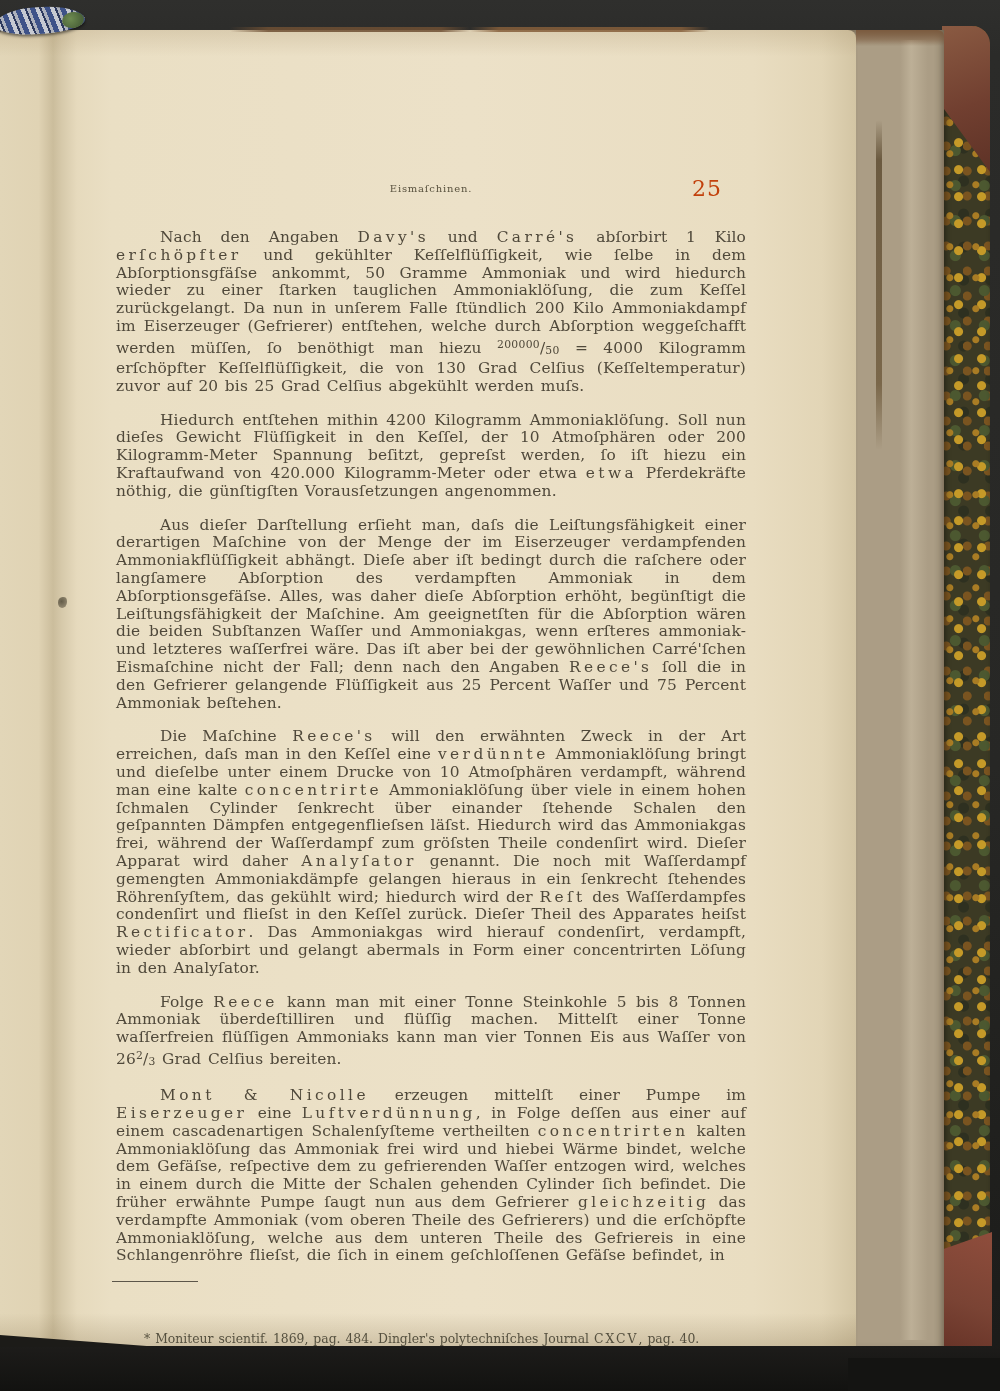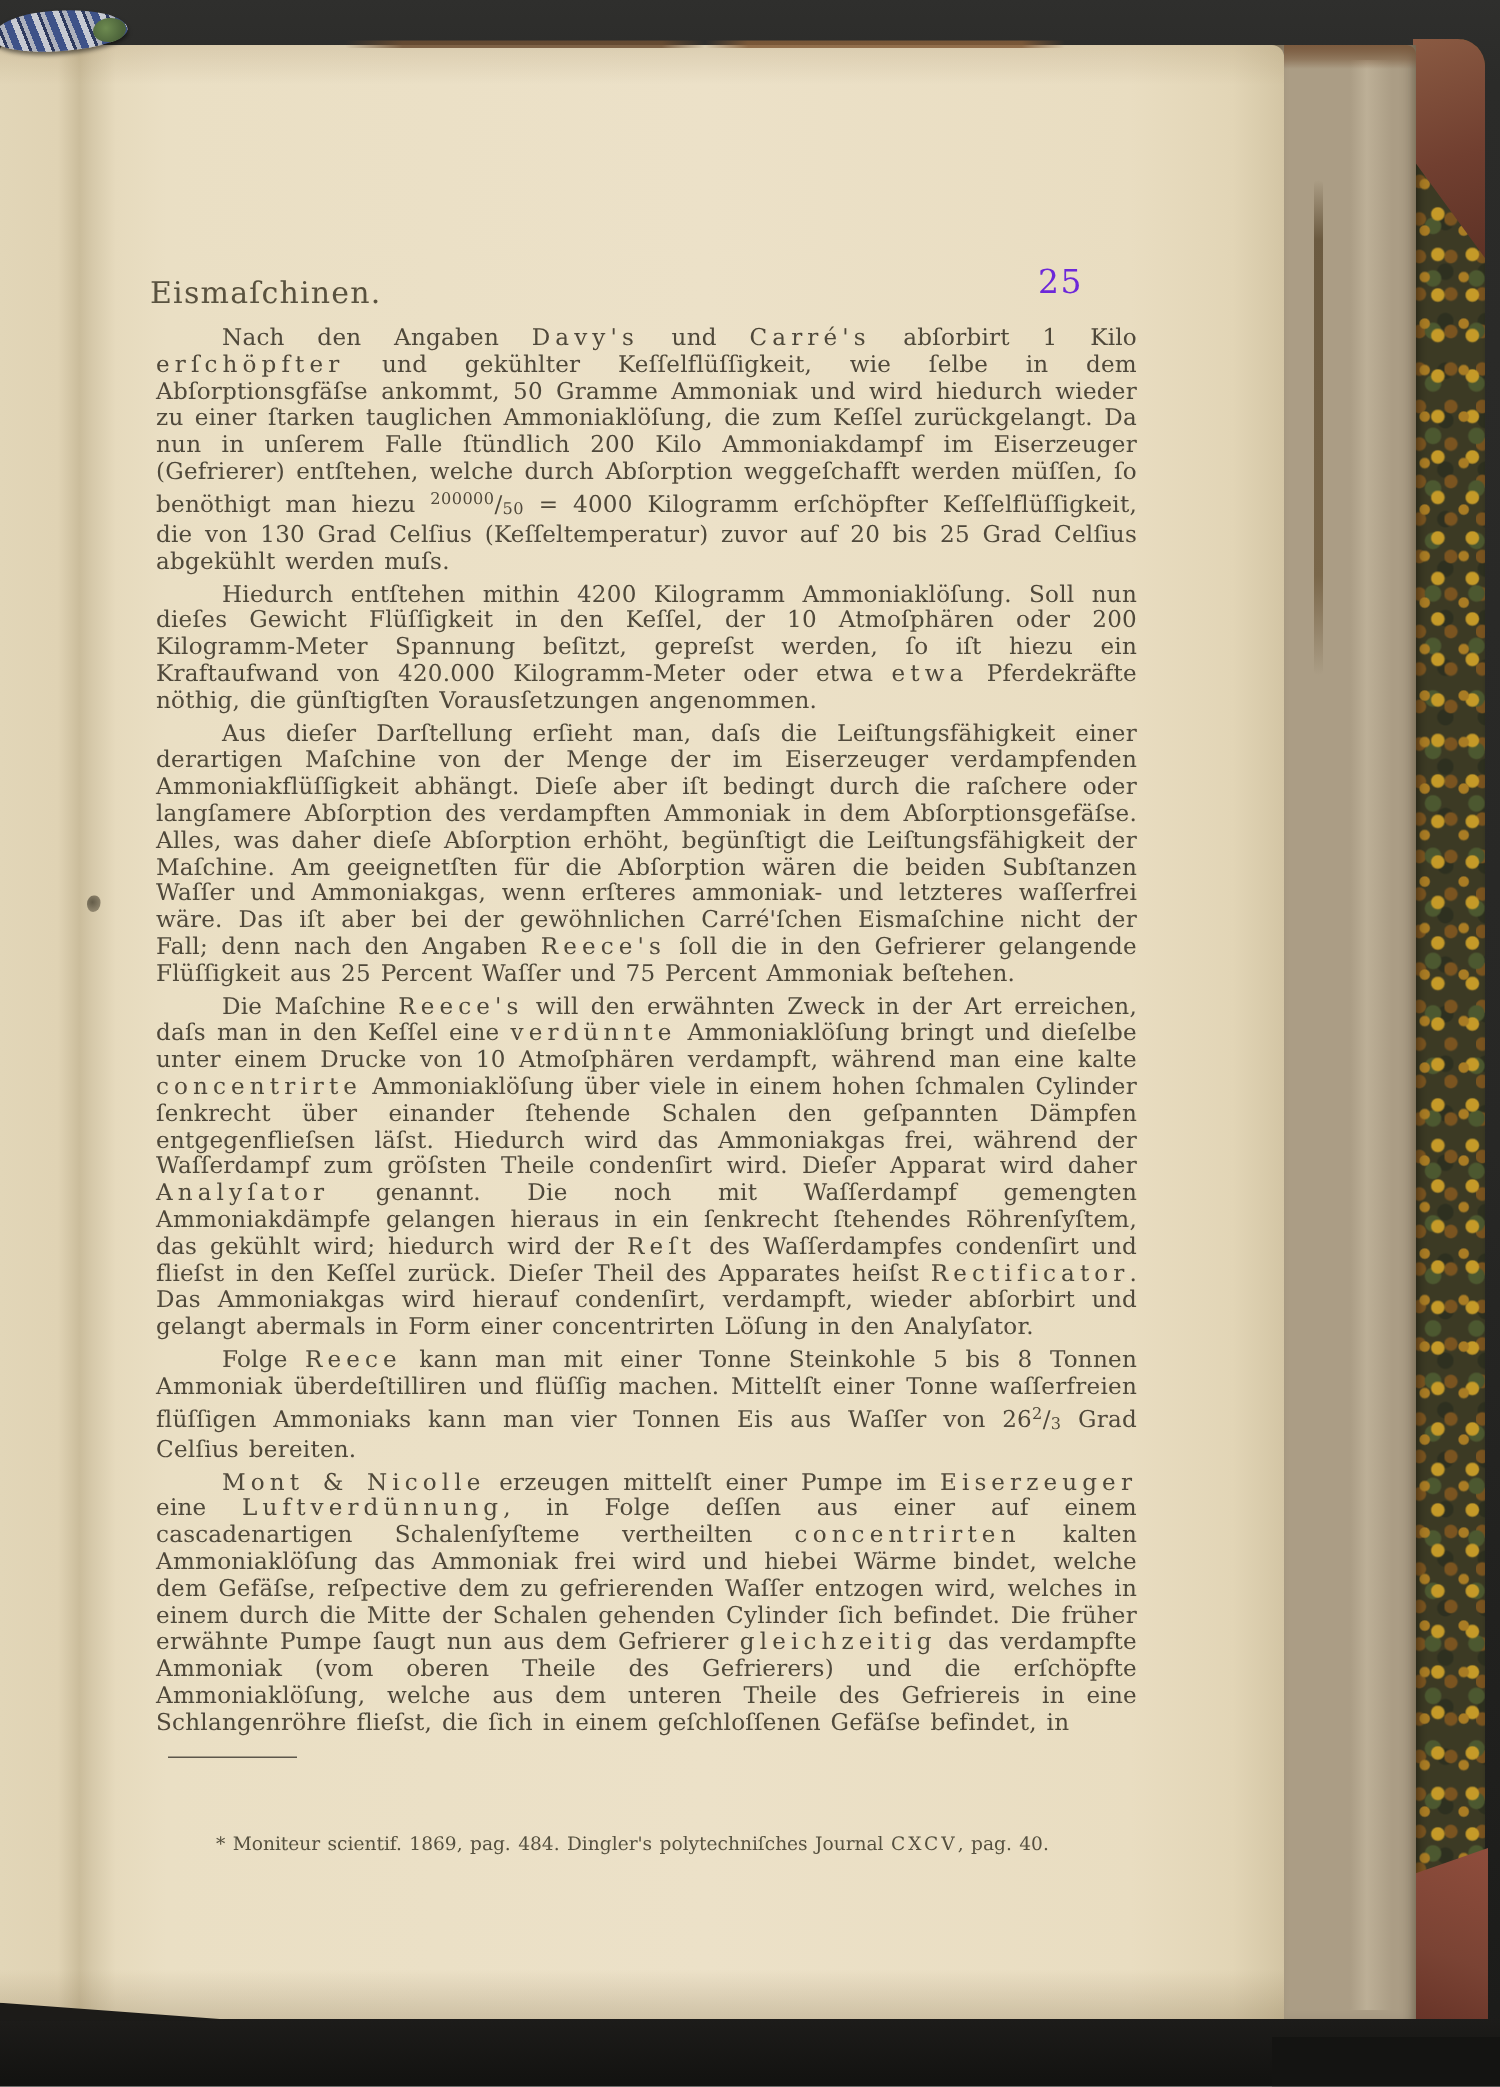--- a/index.html
+++ b/index.html
@@ -96,29 +96,29 @@
     background:linear-gradient(180deg,#1d1c1a,#121210);
   }
   .bottom-band-right{
     position:absolute;left:848px;top:1358px;width:152px;height:33px;z-index:7;
     background:#141412;
   }
   
   .content{position:absolute;left:100px;top:178px;width:662px;z-index:8;color:#4e4639;}
   .pg-header{position:relative;height:35px;}
   .pg-title{
-    position:absolute;left:0;right:0;top:5px;text-align:left;
-    font-size:20px;letter-spacing:.8px;color:#59523f;
+    position:absolute;left:0;right:0;top:5px;text-align:center;
+    font-size:10px;letter-spacing:.8px;color:#59523f;
   }
-  .pg-num{position:absolute;right:40px;top:-2px;font-size:22px;color:#6d28d9;letter-spacing:1px;text-align:right;}
+  .pg-num{position:absolute;right:40px;top:-2px;font-size:22px;color:#c2410c;letter-spacing:1px;text-align:right;}
   .body-text{
     font-size:15.4px;line-height:17.8px;text-align:justify;
     word-spacing:1.5px;letter-spacing:.15px;color:#4f483a;
   }
-  .body-text p{margin:4px;text-indent:44px;}
+  .body-text p{margin:16px;text-indent:44px;}
   .seg-sp{letter-spacing:3.4px;}
   .seg-spsm{letter-spacing:2px;}
   .seg-sup{font-size:70%;vertical-align:.5em;letter-spacing:.3px;}
   .seg-sub{font-size:70%;vertical-align:-.1em;letter-spacing:.3px;}
   .fn-rule{
     width:86px;height:0;border-top:1.6px solid #5c564a;
     margin:13px 0 9px 12px;
   }
   .footnotes{font-size:12.4px;line-height:17.6px;color:#55503f;padding-left:44px;word-spacing:1px;margin-top:48px;}
   .footnotes div{margin:0;}

